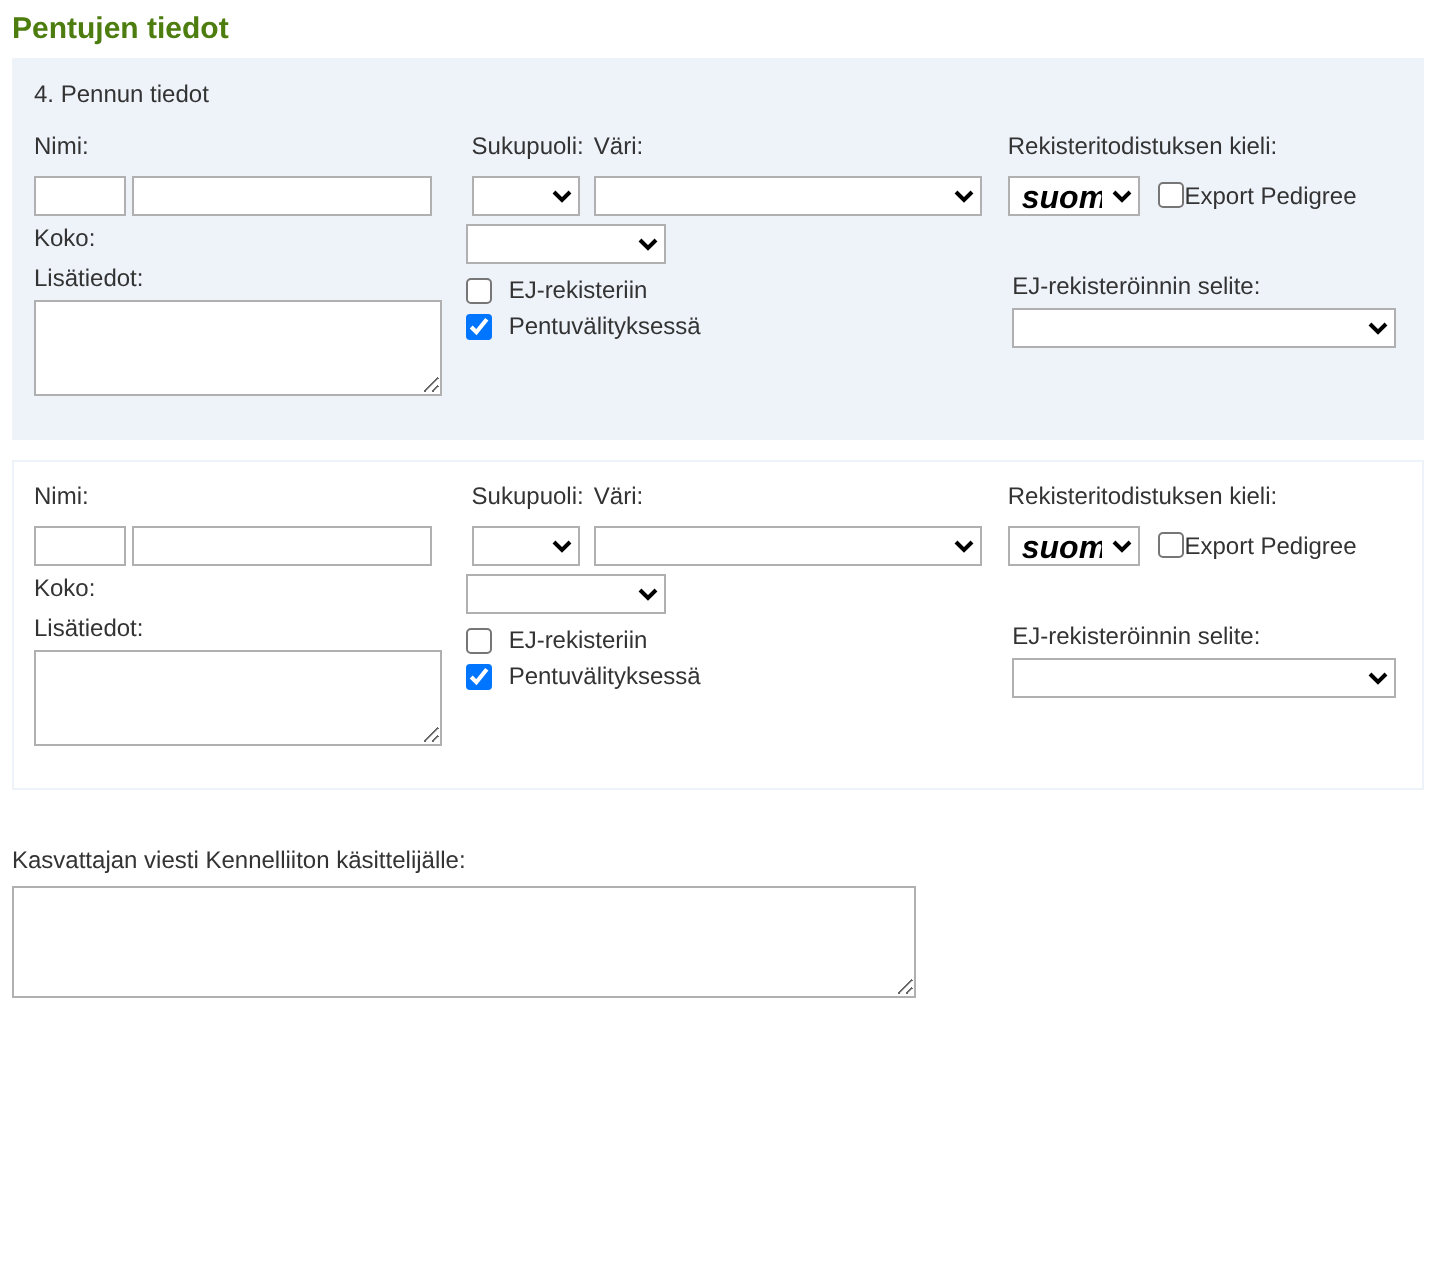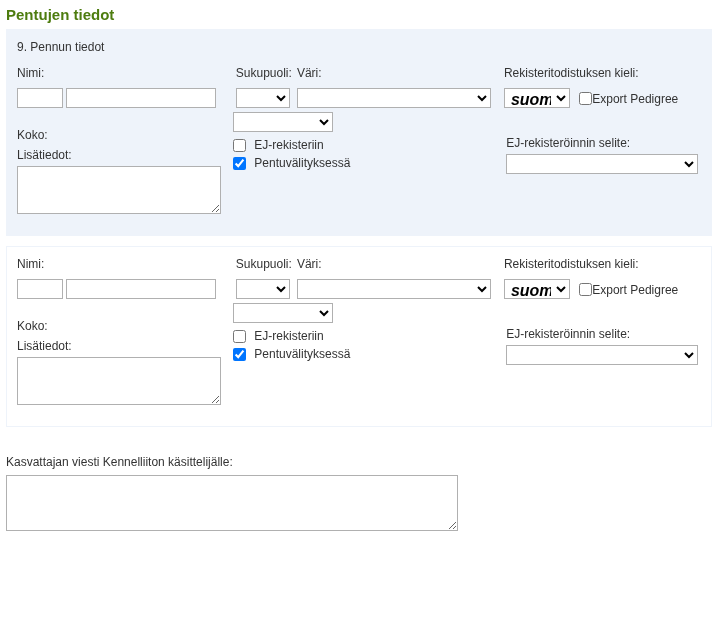--- a/index.html
+++ b/index.html
@@ -61,38 +61,38 @@
   .gender-select { width: 54px; }
   .color-select  { width: 194px; }
   .lang-select   { width: 66px; font-weight:bold; }
   .size-select   { width: 100px; }
   .explain-select{ width: 192px; }
   .extra-text    { width: 204px; height: 48px; }
   .checkbox-row { display:flex; align-items:center; gap:4px; margin: 2px 0 4px 0;}
   .checkbox-row input { margin:0 4px 0 0; }
   .check-label { }
   .koko-row { display:flex; }
-  .koko-row .col-a { width: 222px; margin-top: 16px; }
+  .koko-row .col-a { width: 222px; }
   .koko-row .col-b { width: 280px; }
   .koko-row .col-c { width: 200px; }
   .message-area { width: 452px; height: 56px; }
   .message-label { margin: 28px 0 6px 0; display:block; }
   .export-wrap { display:inline-flex; align-items:center; gap:0; margin-left:6px; }
   .export-wrap input { margin:0; }
 </style>
 </head>
 <body>
 
 
 
 <h2 class="page-title">Pentujen tiedot</h2>
 
 <div id="puppies-container">
   <div class="panel highlight">
-    <div class="panel-title">9. Pennun tiedot</div>
+    <div class="panel-title">4. Pennun tiedot</div>
 
     <div class="row">
       <div class="col-name">
         <span class="lbl">Nimi:</span>
       </div>
       <div class="col-gender">
         <span class="lbl">Sukupuoli:</span>
       </div>
       <div class="col-color">
         <span class="lbl">Väri:</span>

